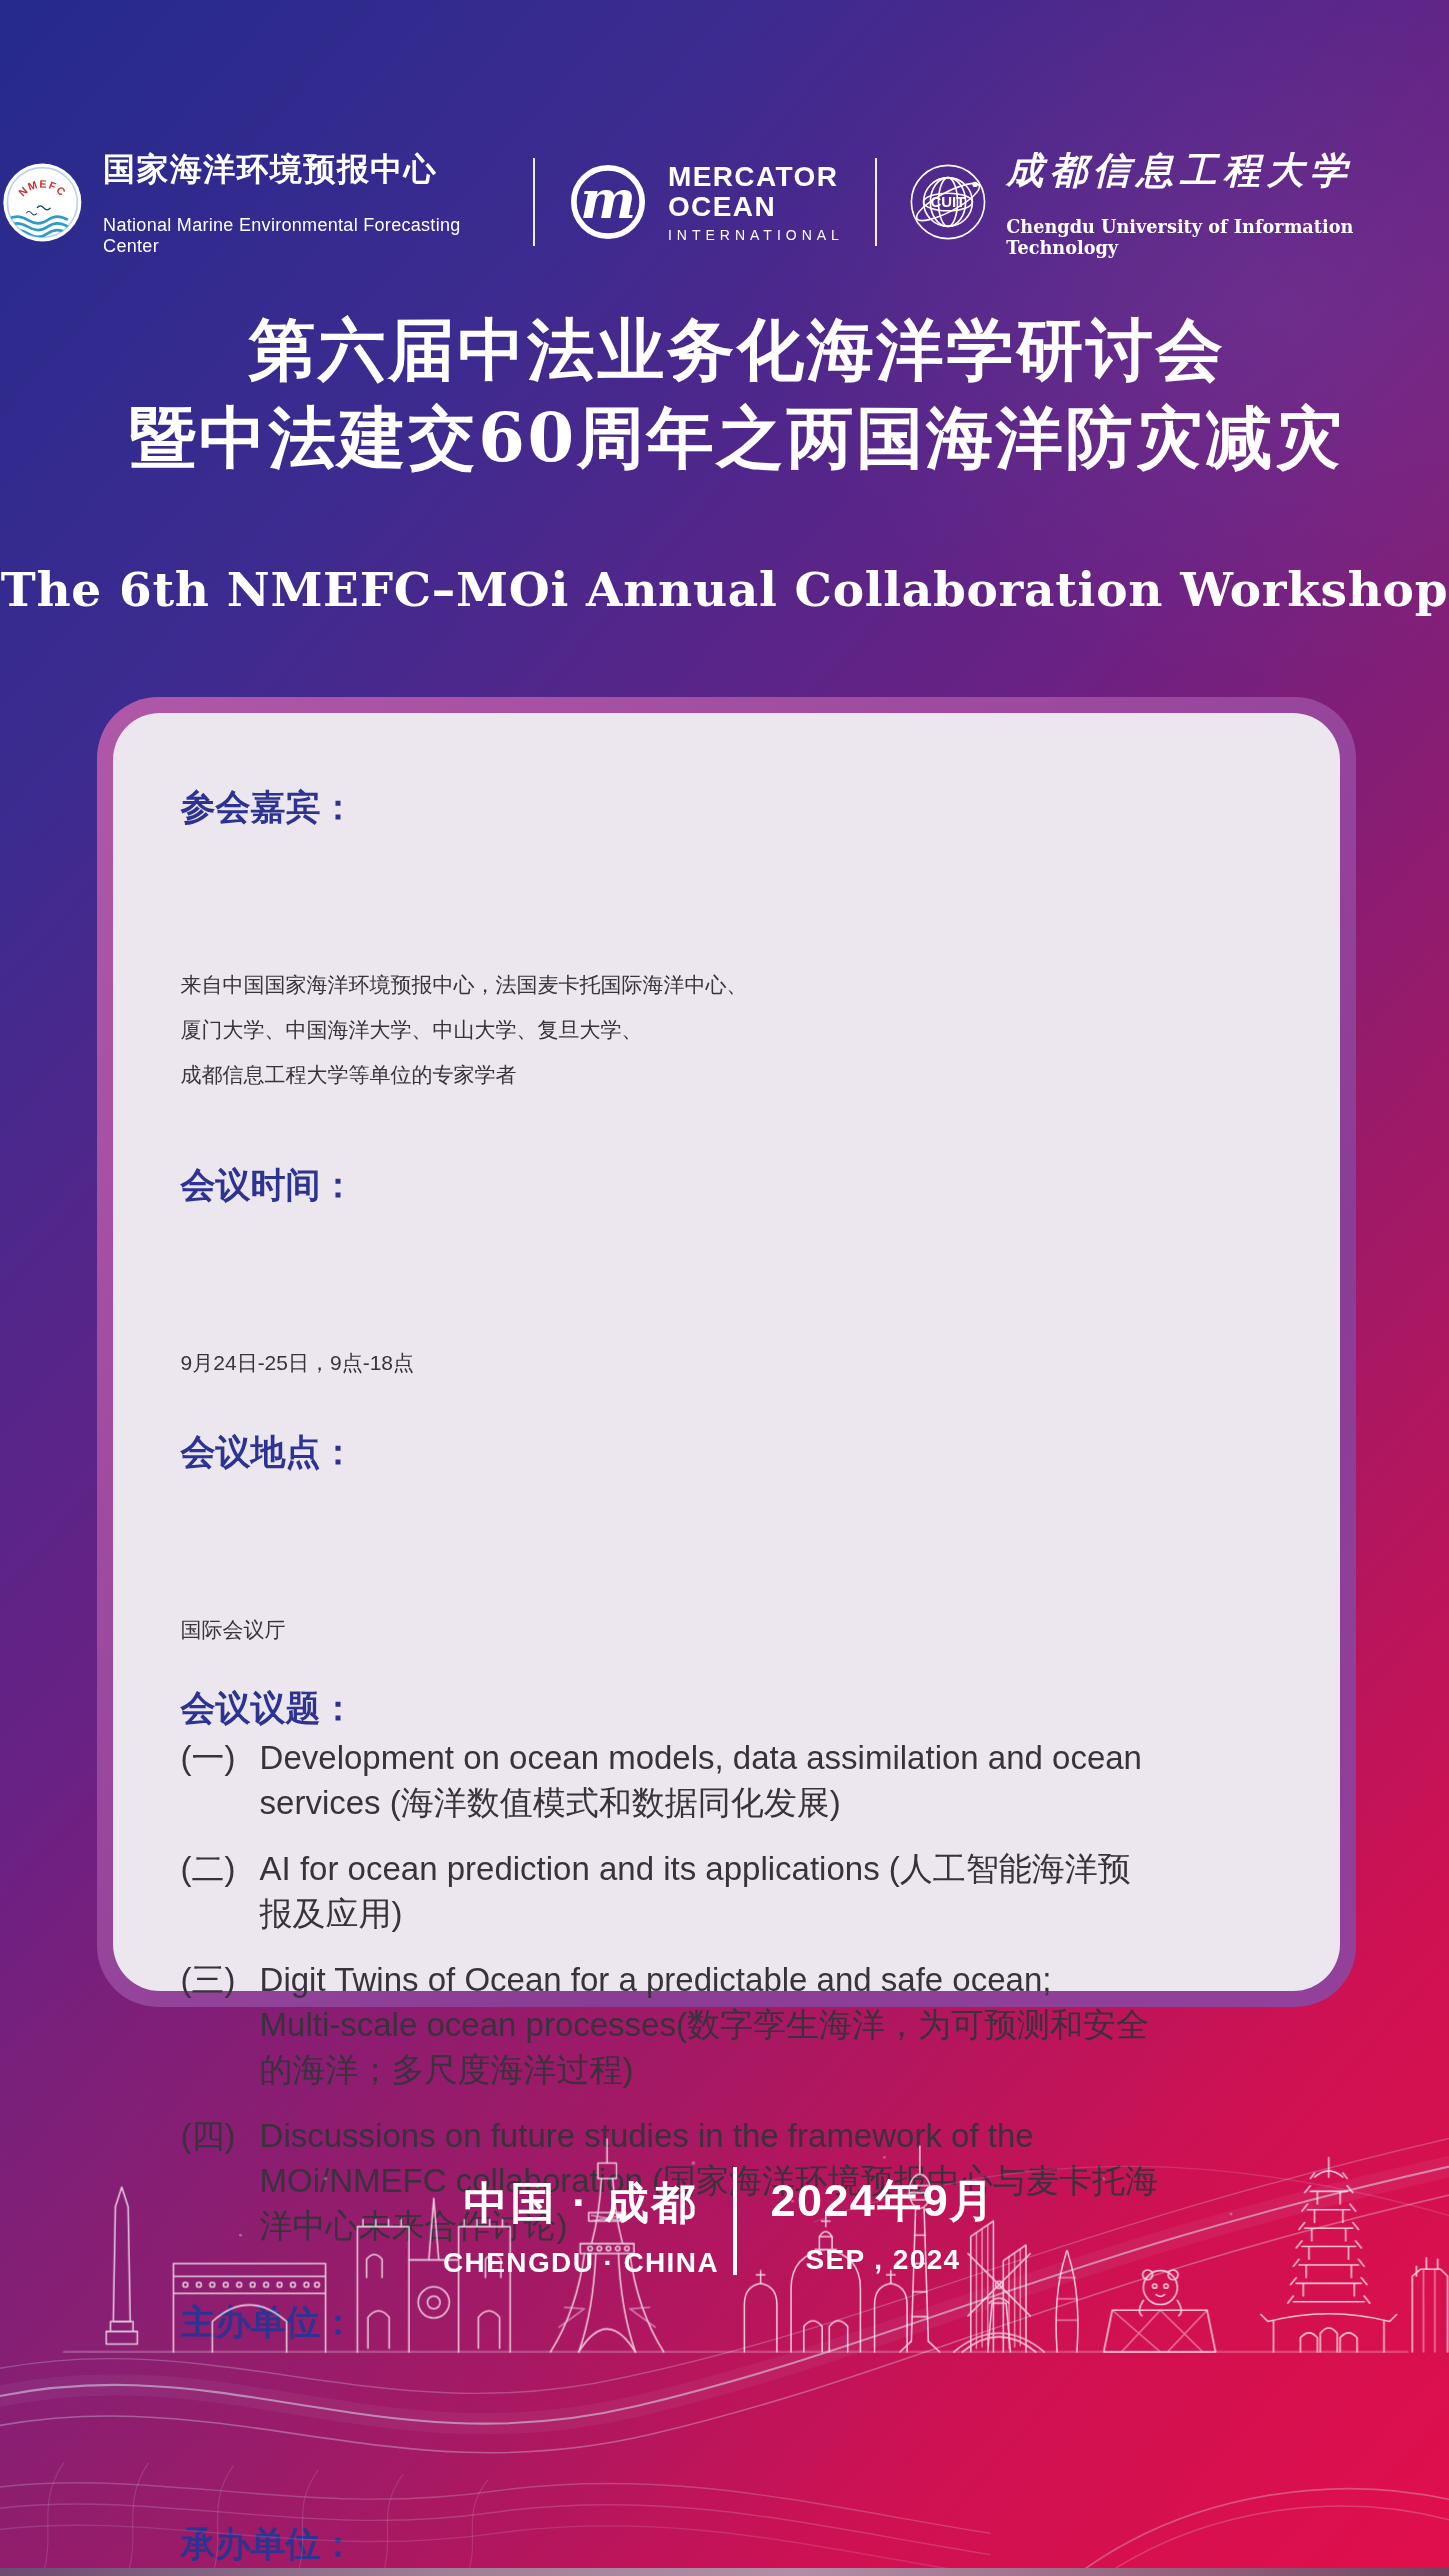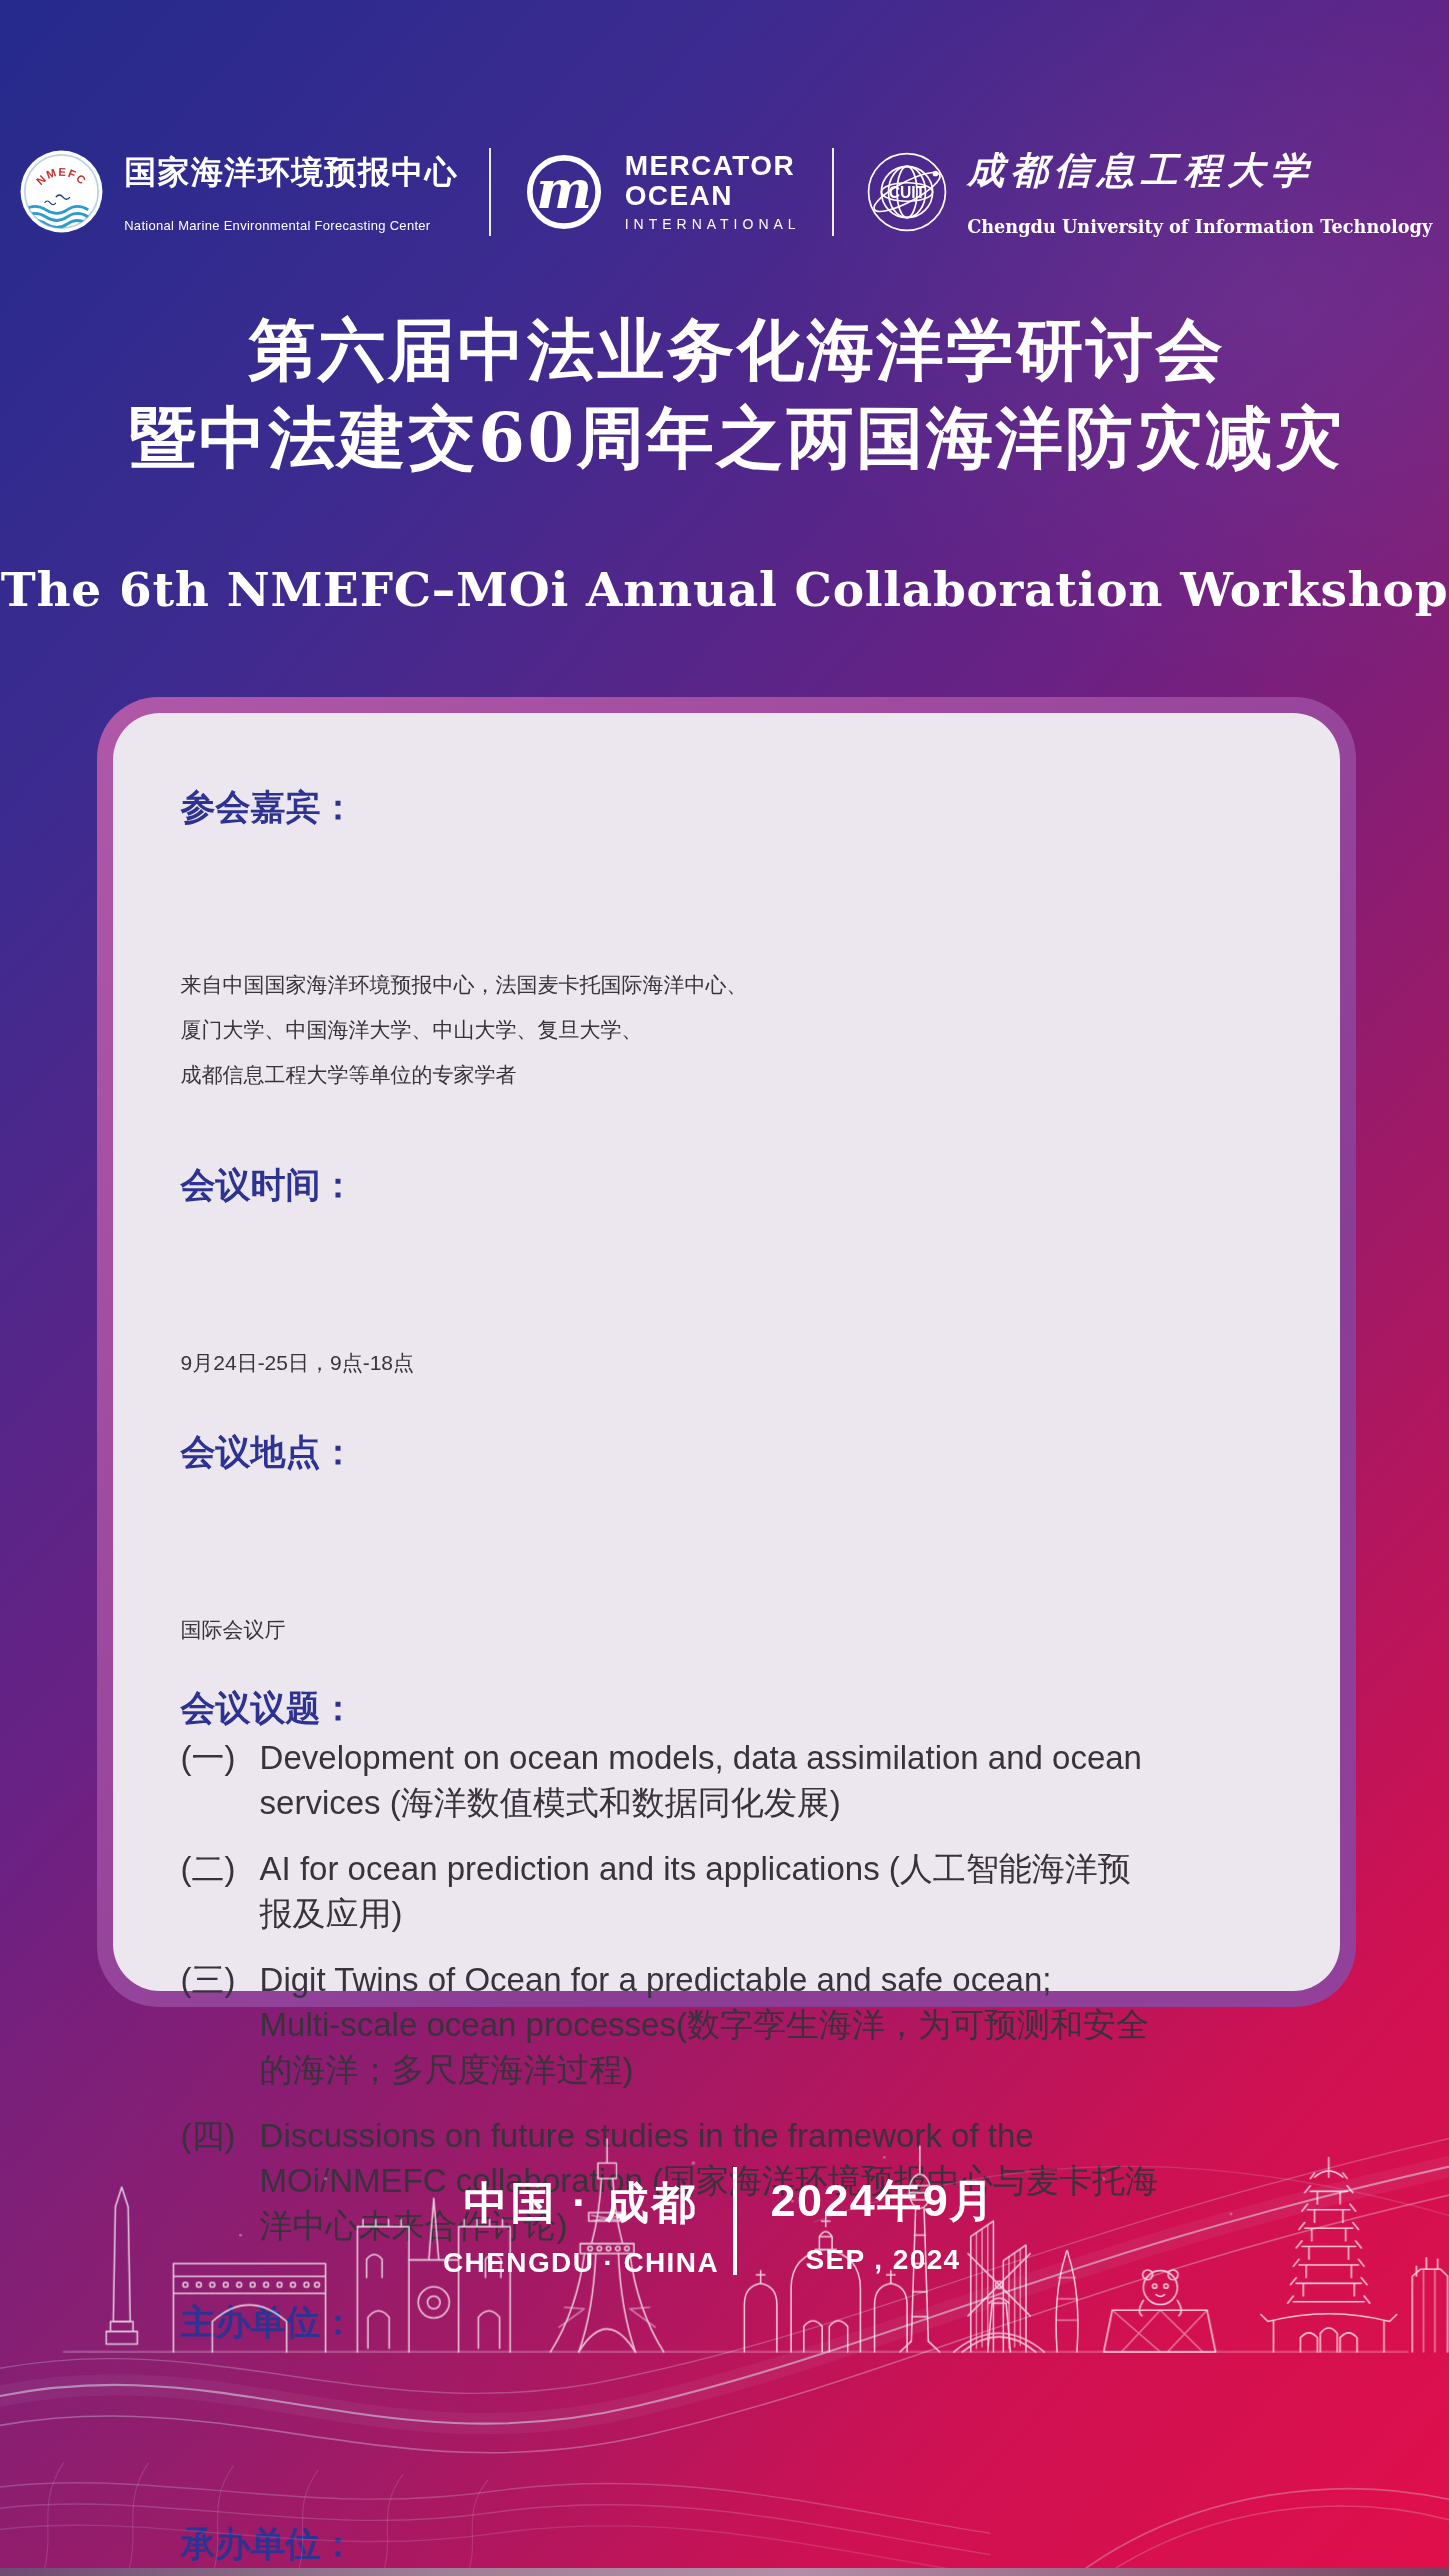--- a/index.html
+++ b/index.html
@@ -12,21 +12,21 @@
     content:"";position:absolute;inset:0;
     background:radial-gradient(849px 637px at 88% 12%,rgba(255,255,255,0.05),transparent 60%),
                radial-gradient(991px 708px at 8% 92%,rgba(120,40,120,0.25),transparent 65%);
     pointer-events:none;
   }
   
   .logos{position:absolute;top:146px;left:0;right:0;display:flex;justify-content:center;align-items:center;gap:31px;color:#fff;}
   .logo-group{display:flex;align-items:center;gap:18.4px;}
   .logo-svg{display:block;}
   .nmefc-text .cn{font-size:32px;font-weight:bold;letter-spacing:1.4px;}
-  .nmefc-text .en{font-size:13px;margin-top:23px;letter-spacing:0.3px;}
+  .nmefc-text .en{font-size:18px;margin-top:23px;letter-spacing:0.3px;}
   .mercator-text .w1,.mercator-text .w2{font-size:28px;font-weight:800;letter-spacing:1.4px;line-height:30px;}
   .mercator-text .w3{font-size:14px;letter-spacing:5px;margin-top:5px;}
   .cuit-text .cn{font-family:"DejaVu Serif","Liberation Serif",serif;font-style:italic;font-weight:bold;font-size:37px;letter-spacing:6.4px;}
   .cuit-text .en{font-family:"DejaVu Serif","Liberation Serif",serif;font-weight:bold;font-size:17.7px;margin-top:20px;}
   .logo-divider{width:2.1px;height:88px;background:rgba(255,255,255,.92);}
   
   .title-block{position:absolute;top:306px;left:0;right:0;text-align:center;color:#fff;
     font-family:"DejaVu Serif","Liberation Serif",serif;font-weight:bold;padding-left:25px;}
   .title-line{font-size:67px;line-height:88px;letter-spacing:2.8px;}
   .subtitle-en{position:absolute;top:562px;left:0;right:0;text-align:center;color:#fff;

